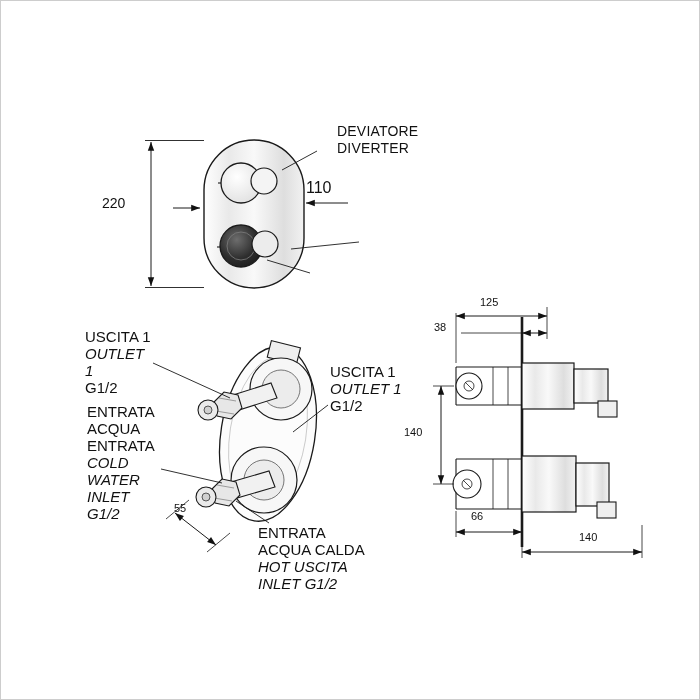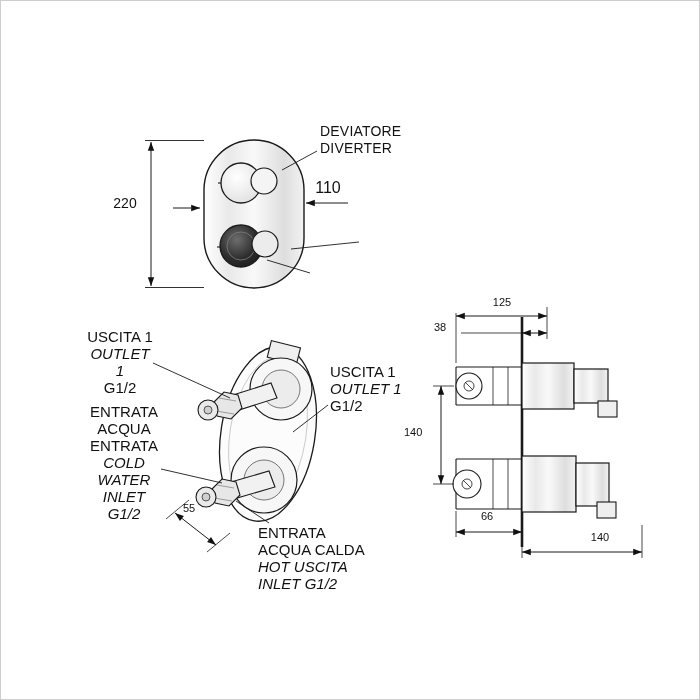--- a/index.html
+++ b/index.html
@@ -1,26 +1,26 @@
 <!DOCTYPE html>
 <html><head>
 <meta charset="utf-8">
 <style>
   * { margin:0; padding:0; box-sizing:border-box; }
   html,body { width:700px; height:700px; background:#fff; }
   body { font-family:"Liberation Sans", sans-serif; color:#111; }
   .canvas { position:relative; width:700px; height:700px; background:#fff; border:1px solid #cdcdcd; overflow:hidden; }
   svg { position:absolute; left:0; top:0; }
   .lbl { position:absolute; font-size:14px; line-height:17px; letter-spacing:.2px; white-space:nowrap; }
-  .lbl span { display:block; }
+  .lbl span { display:block;margin-left:17px; }
   .lbl .en { }
   .side-lbl { position:absolute; font-size:15px; line-height:17px; }
   .side-lbl span { display:block; }
   .side-lbl .en { font-style:italic; }
-  .ctr { text-align:center; }
+  .ctr { }
   .dim { position:absolute; font-size:11px; font-weight:400; }
 </style>
 </head>
 <body>
 
 <div class="canvas">
 
 <svg width="700" height="700" viewBox="0 0 700 700">
   <defs>
     <linearGradient id="chromeV" x1="0" y1="0" x2="1" y2="0">

